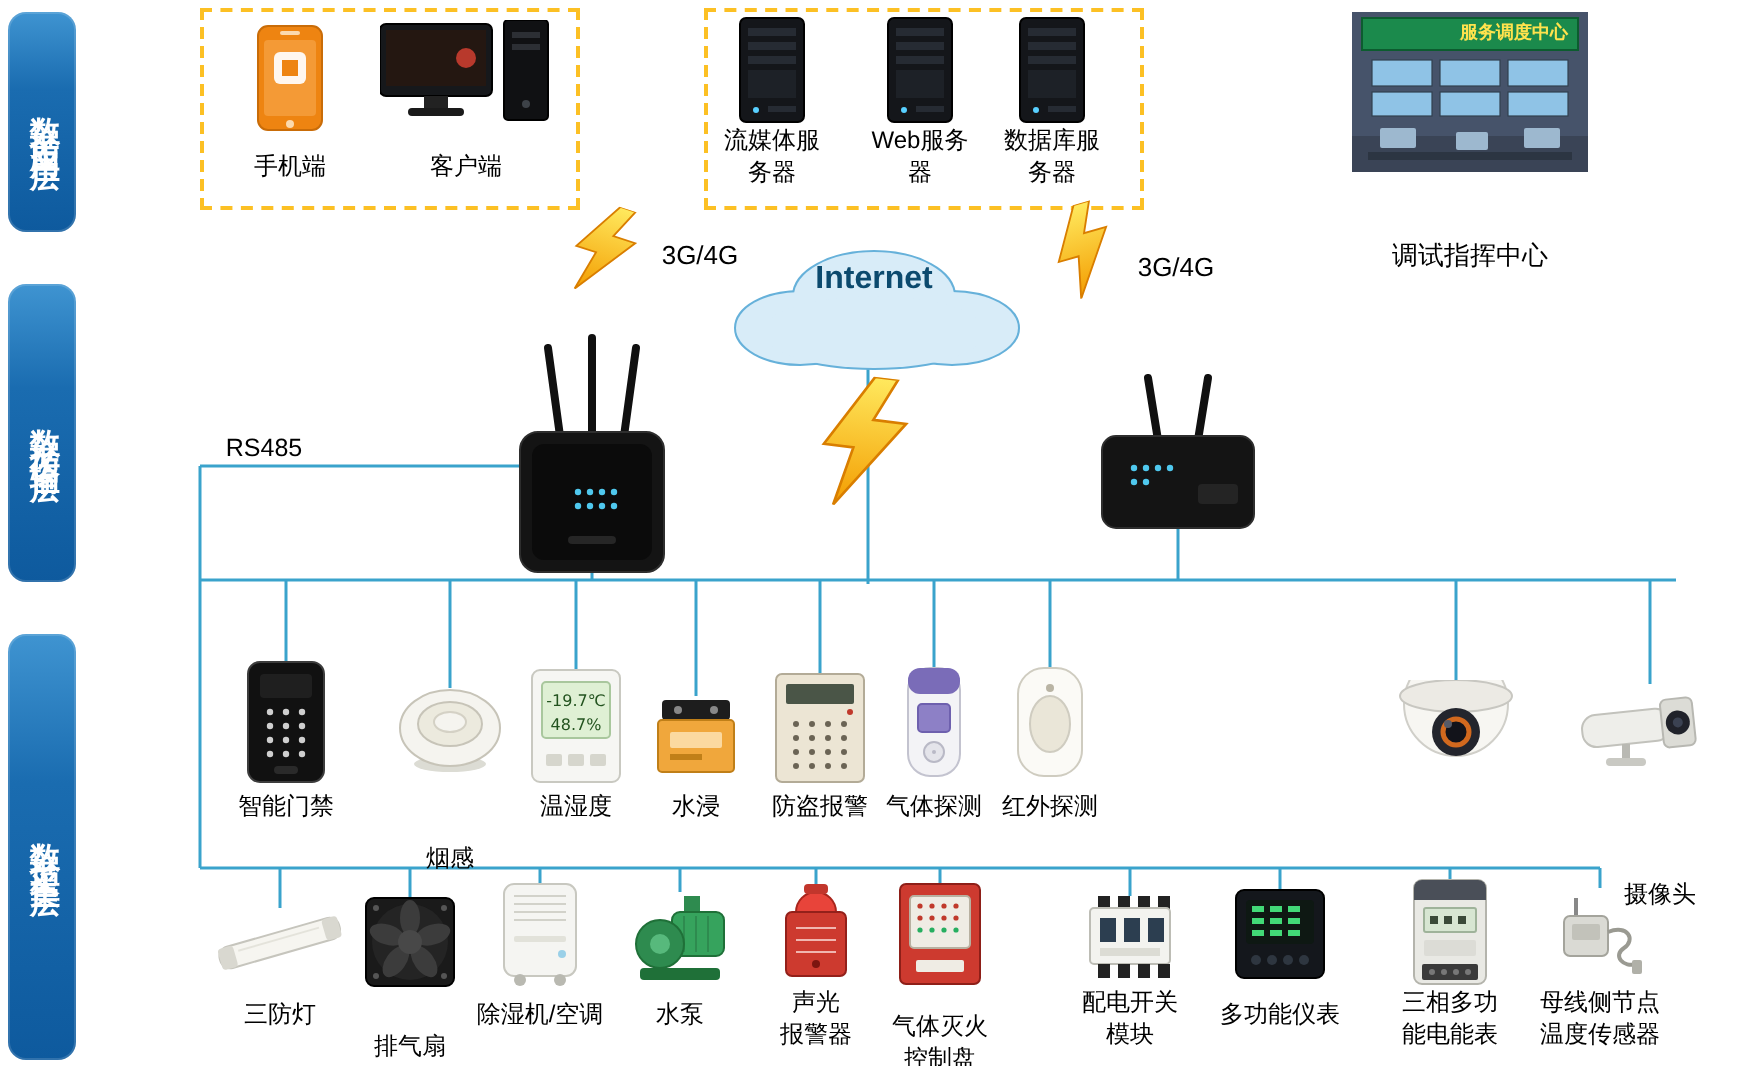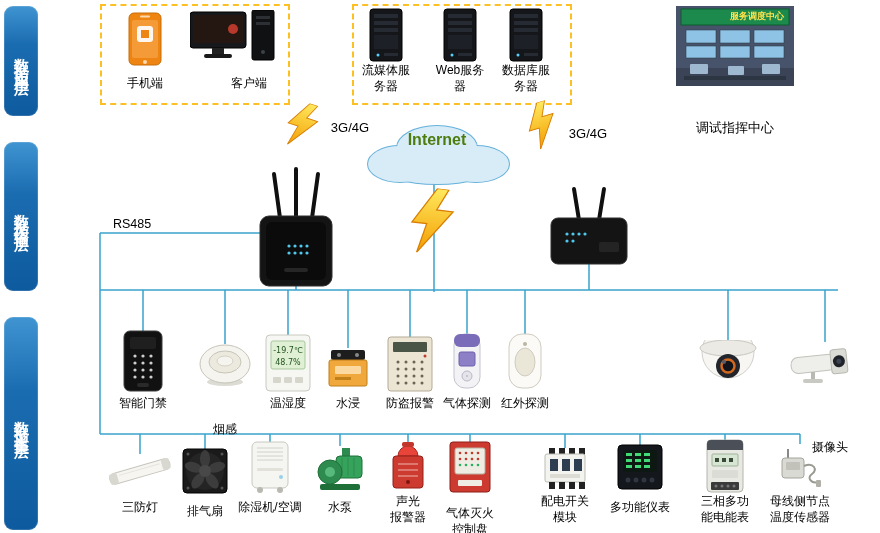--- a/index.html
+++ b/index.html
@@ -10,21 +10,21 @@
   .lbl-left{text-align:center;}
   .banner{position:absolute;left:4px;width:34px;border-radius:9px;
           background:linear-gradient(180deg,#3f94d1 0%,#1a6cb0 35%,#0e5a9e 100%);
           display:flex;align-items:center;justify-content:center;
           box-shadow:inset 0 0 0 1px rgba(255,255,255,0.15);}
   .banner span{writing-mode:vertical-lr;text-orientation:upright;color:#fff;
           font-weight:bold;font-size:15px;letter-spacing:6px;}
   .dashbox{position:absolute;border:2px dashed #fcc024;background:#fff;}
   svg{display:block;}
   svg text{font-family:"DejaVu Sans","Liberation Sans",sans-serif;}
-  .cloud-title{position:absolute;text-align:center;font-size:16px;font-weight:bold;color:#4d7c0f;}
+  .cloud-title{position:absolute;text-align:center;font-size:16px;font-weight:bold;color:#0c4a6e;}
   .cloud-sub{position:absolute;text-align:center;font-size:12px;color:#111;}
   .cc-title{position:absolute;text-align:center;font-size:9px;font-weight:bold;color:#ffe34d;}
 </style>
 </head>
 <body>
 
 <div id="canvas">
 
   <svg class="abs" style="left:0;top:0;" width="880" height="533" viewBox="0 0 880 533">
     <path d="M100 233 H262 M100 233 V434 M100 290 H838
@@ -62,21 +62,21 @@
     <rect x="0" y="2" width="56" height="36" rx="3" fill="#16181b" stroke="#000"></rect>
     <rect x="3" y="5" width="50" height="28" fill="#241711"></rect>
     <circle cx="43" cy="19" r="5" fill="#b8392c"></circle>
     <rect x="22" y="38" width="12" height="6" fill="#222"></rect>
     <rect x="14" y="44" width="28" height="4" rx="2" fill="#1a1a1a"></rect>
     <rect x="62" y="0" width="22" height="50" rx="2" fill="#101113" stroke="#000"></rect>
     <rect x="66" y="6" width="14" height="3" fill="#2c2f34"></rect>
     <rect x="66" y="12" width="14" height="3" fill="#2c2f34"></rect>
     <circle cx="73" cy="42" r="2" fill="#3d4248"></circle>
   </svg>
-  <div class="lbl" style="left:199px;top:76px;width:68px;text-align:right;">客户端</div>
+  <div class="lbl" style="left:199px;top:76px;width:68px;">客户端</div>
 
   <div class="dashbox" style="left:352px;top:4px;width:216px;height:97px;"></div>
 
   <svg class="abs" style="left:368px;top:8px;" width="36" height="54" viewBox="0 0 36 54">
     <rect x="2" y="1" width="32" height="52" rx="3" fill="#14161a" stroke="#000"></rect>
     <rect x="6" y="6" width="24" height="4" fill="#262b33"></rect>
     <rect x="6" y="13" width="24" height="4" fill="#262b33"></rect>
     <rect x="6" y="20" width="24" height="4" fill="#262b33"></rect>
     <rect x="6" y="27" width="24" height="14" fill="#1d2127"></rect>
     <circle cx="10" cy="47" r="1.5" fill="#58d0ff"></circle>
@@ -349,21 +349,21 @@
       <ellipse cx="23" cy="11" rx="5" ry="9" transform="rotate(288 23 23)"></ellipse>
     </g>
     <circle cx="23" cy="23" r="6" fill="#484848"></circle>
     <g fill="#555">
       <circle cx="6" cy="6" r="1.5"></circle>
         <circle cx="40" cy="6" r="1.5"></circle>
         <circle cx="6" cy="40" r="1.5"></circle>
         <circle cx="40" cy="40" r="1.5"></circle>
     </g>
   </svg>
-  <div class="lbl" style="left:165px;top:504px;width:80px;">排气扇</div>
+  <div class="lbl" style="left:165px;top:516px;width:80px;">排气扇</div>
 
   <svg class="abs" style="left:250px;top:440px;" width="40" height="54" viewBox="0 0 40 54">
     <rect x="2" y="2" width="36" height="46" rx="5" fill="#f5f5f2" stroke="#c8c8c0"></rect>
     <g stroke="#d2d2ca">
       <line x1="7" y1="8" x2="33" y2="8"></line>
         <line x1="7" y1="12" x2="33" y2="12"></line>
       <line x1="7" y1="16" x2="33" y2="16"></line>
         <line x1="7" y1="20" x2="33" y2="20"></line>
     </g>
     <rect x="7" y="28" width="26" height="3" rx="1" fill="#e2e2da"></rect>

